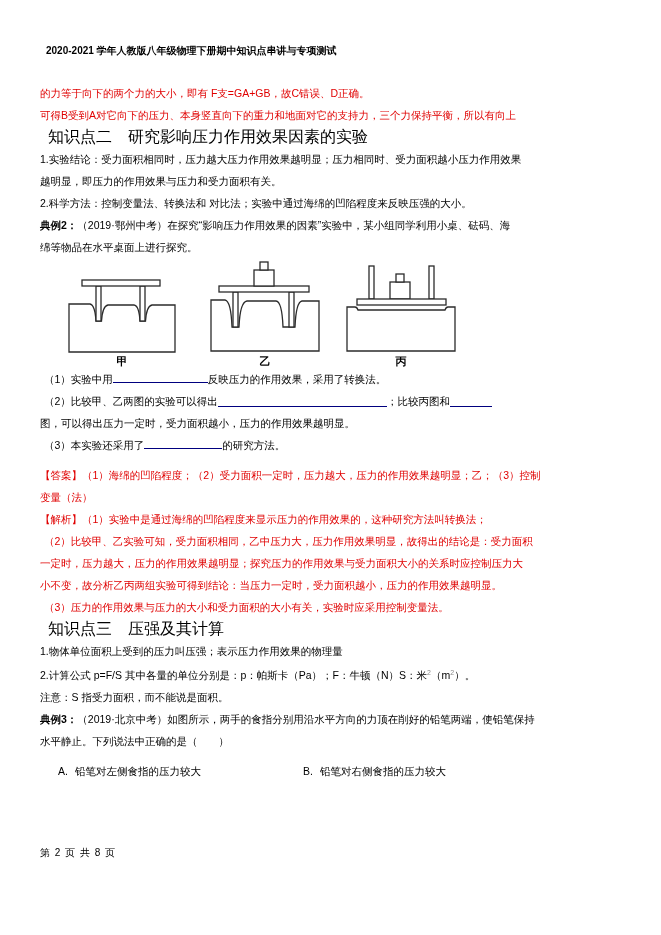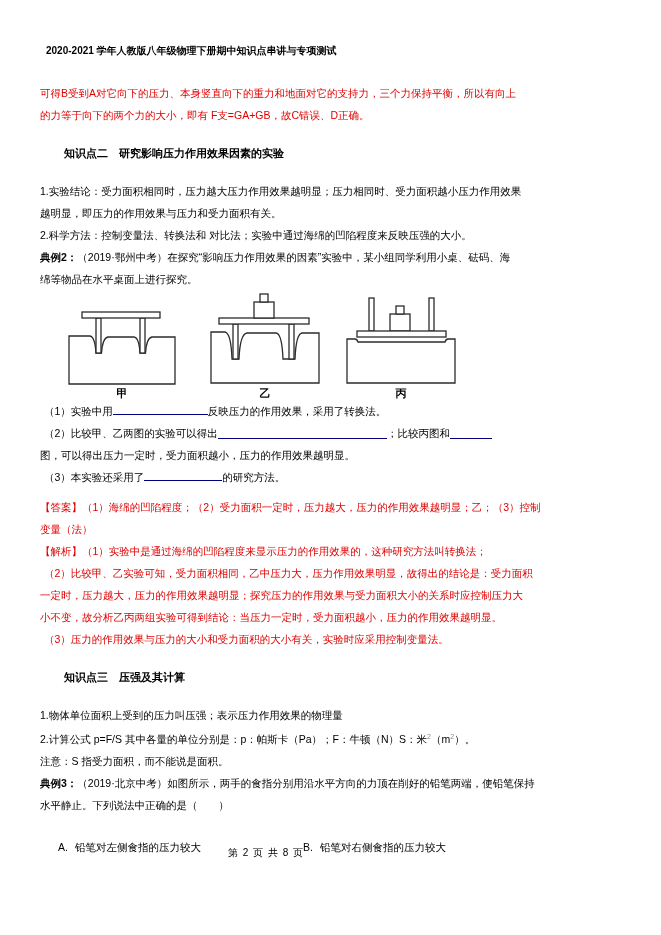--- a/index.html
+++ b/index.html
@@ -11,58 +11,58 @@
     padding:44px 8px 0 40px;
     font-family:"Liberation Sans","DejaVu Sans",sans-serif;
     color:#000;
     overflow:hidden;
   }
   .content{width:452px;}
   .doc-header{font-size:10px;font-weight:bold;margin-left:6px;margin-bottom:25px;line-height:13px;white-space:nowrap;}
   .ln{font-size:10.5px;line-height:22px;white-space:nowrap;}
   .red{color:#e00000;}
   .bold{font-weight:bold;}
-  h2.kp{margin:16px;padding-left:8px;font-size:11px;font-weight:bold;line-height:22px;color:#000;white-space:nowrap;}
+  h2.kp{margin:0;padding-left:8px;font-size:16px;font-weight:normal;line-height:22px;color:#000;white-space:nowrap;}
   .ind{padding-left:4px;}
   .bl{display:inline-block;height:12px;border-bottom:1px solid #00007f;}
   .w95{width:95px;}
   .w78{width:78px;}
   .q2row{display:flex;align-items:stretch;font-size:10.5px;line-height:22px;}
   .q2row .txt{white-space:nowrap;}
   .bl-long{flex:1 1 auto;align-self:flex-end;height:1px;border-bottom:1px solid #00007f;margin-bottom:5px;}
   .bl-short{width:42px;align-self:flex-end;height:1px;border-bottom:1px solid #00007f;margin-bottom:5px;}
   .figrow{position:relative;height:104px;margin-top:6px;}
   .fig{position:absolute;bottom:0;text-align:center;}
   .fig svg{display:block;margin:0 auto;}
   .figlabel{font-size:11px;font-weight:bold;line-height:13px;margin-top:1px;}
   .fig-jia{left:26px;width:112px;}
   .fig-yi{left:168px;width:114px;}
   .fig-bing{left:304px;width:114px;}
   .mt8{margin-top:8px;}
   .mt6{margin-top:6px;}
-  .opts{margin-top:20px;padding-left:18px;}
+  .opts{margin-top:8px;padding-left:18px;}
   .opt-row{display:flex;font-size:10.5px;line-height:22px;}
   .opt-cell-l{width:245px;white-space:nowrap;}
   .opt-cell-r{white-space:nowrap;}
   .opt-key{margin-right:7px;}
   .sup{font-size:7px;color:#8a8a8a;vertical-align:4px;}
-  .footer{position:absolute;top:846px;left:40px;width:452px;text-align:center;font-size:10px;letter-spacing:1px;}
+  .footer{position:absolute;top:846px;left:40px;width:452px;text-align:left;font-size:10px;letter-spacing:1px;}
   svg rect,svg path{fill:#ffffff;stroke:#2b2b2b;stroke-width:1.3;}
 </style>
 </head>
 <body>
 
 <div class="page">
 
   <div class="doc-header">2020-2021 学年人教版八年级物理下册期中知识点串讲与专项测试</div>
 
   <div class="content">
 
+    <div class="ln red">的力等于向下的两个力的大小，即有 F支=GA+GB，故C错误、D正确。</div>
     <div class="ln red">可得B受到A对它向下的压力、本身竖直向下的重力和地面对它的支持力，三个力保持平衡，所以有向上</div>
-    <div class="ln red">的力等于向下的两个力的大小，即有 F支=GA+GB，故C错误、D正确。</div>
 
     <h2 class="kp">知识点二　研究影响压力作用效果因素的实验</h2>
 
     <div class="ln">1.实验结论：受力面积相同时，压力越大压力作用效果越明显；压力相同时、受力面积越小压力作用效果</div>
     <div class="ln">越明显，即压力的作用效果与压力和受力面积有关。</div>
     <div class="ln">2.科学方法：控制变量法、转换法和 对比法；实验中通过海绵的凹陷程度来反映压强的大小。</div>
 
     <div class="ln"><span class="bold">典例2：</span><span>（2019·鄂州中考）在探究“影响压力作用效果的因素”实验中，某小组同学利用小桌、砝码、海</span></div>
     <div class="ln">绵等物品在水平桌面上进行探究。</div>
 

